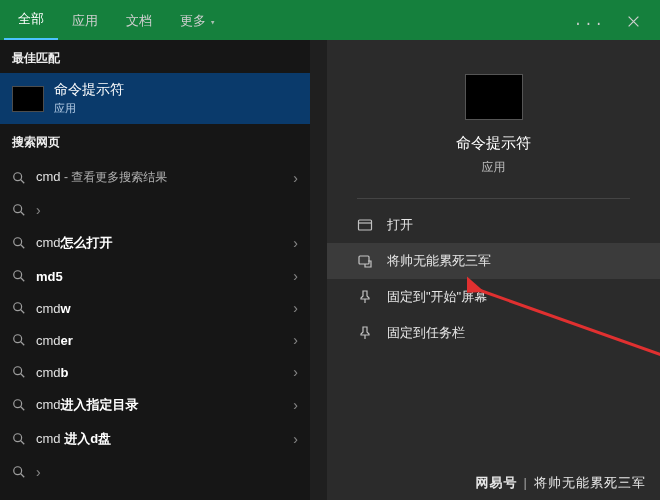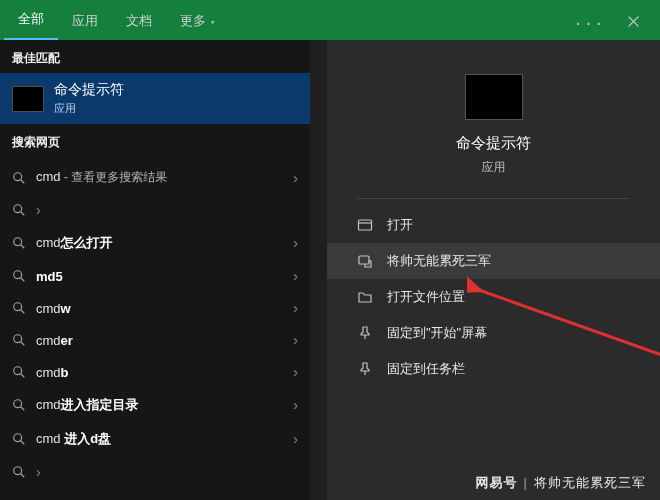--- a/index.html
+++ b/index.html
@@ -276,28 +276,20 @@
           <svg viewBox="0 0 16 16">
               <rect x="2" y="3" width="10" height="8" rx="1" fill="none" stroke="#ddd" stroke-width="1.2"></rect>
               <path d="M11 8 L14 8 L14 14 L8 14 L8 11" fill="none" stroke="#ddd" stroke-width="1.2"></path>
             </svg>
         </span>
         <span>将帅无能累死三军</span>
       </div>
       <div class="action">
         <span class="aicon">
           <svg viewBox="0 0 16 16">
-              <path d="M2 4 h4 l1.5 2 H14 v7 H2 z" fill="none" stroke="#ddd" stroke-width="1.2"></path>
-            </svg>
-        </span>
-        <span>打开文件位置</span>
-      </div>
-      <div class="action">
-        <span class="aicon">
-          <svg viewBox="0 0 16 16">
               <path d="M6 2 h4 v5 l2 2 v1 H4 v-1 l2-2 z M8 10 v4" fill="none" stroke="#ddd" stroke-width="1.2"></path>
             </svg>
         </span>
         <span>固定到"开始"屏幕</span>
       </div>
       <div class="action">
         <span class="aicon">
           <svg viewBox="0 0 16 16">
               <path d="M6 2 h4 v5 l2 2 v1 H4 v-1 l2-2 z M8 10 v4" fill="none" stroke="#ddd" stroke-width="1.2"></path>
             </svg>

